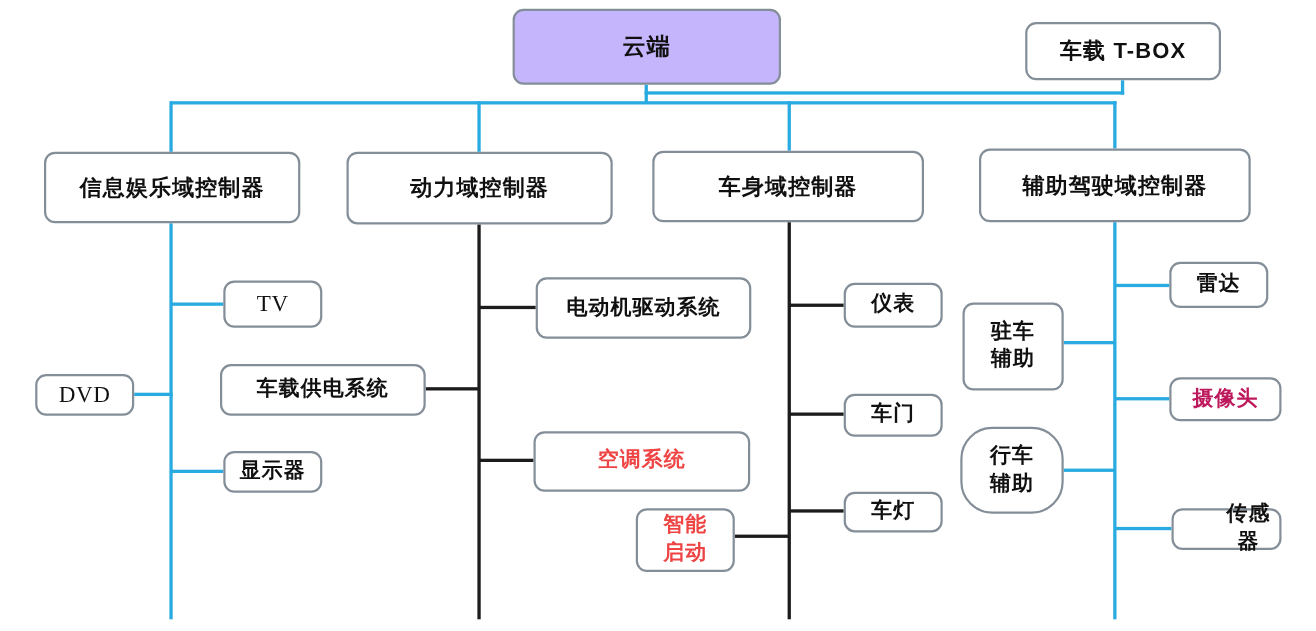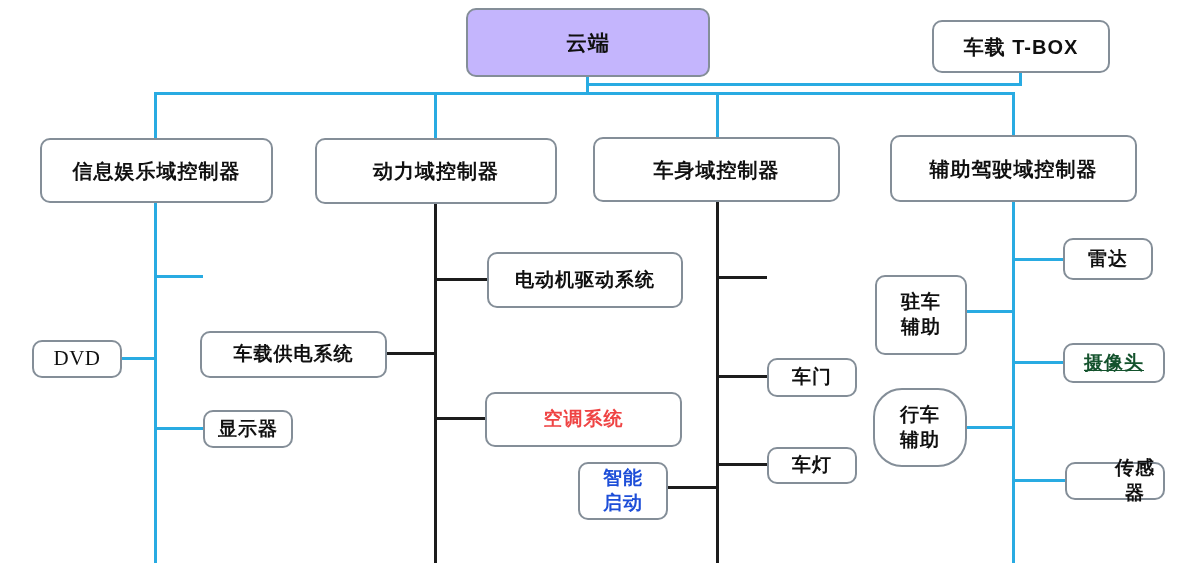--- a/index.html
+++ b/index.html
@@ -67,29 +67,31 @@
     <div class="line" style="left: 967px; top: 310px; width: 46px; height: 3px; background: rgb(41, 171, 226);"></div>
     <div class="line" style="left: 1014px; top: 361px; width: 49px; height: 3px; background: rgb(41, 171, 226);"></div>
     <div class="line" style="left: 967px; top: 426px; width: 46px; height: 3px; background: rgb(41, 171, 226);"></div>
     <div class="line" style="left: 1014px; top: 479px; width: 51px; height: 3px; background: rgb(41, 171, 226);"></div>
     <div class="node" style="left: 466px; top: 8px; width: 244px; height: 69px; font-size: 21px; border-color: rgb(132, 142, 152); background: #c4b5fd; color: rgb(16, 16, 16);">云端</div>
     <div class="node" style="left: 932px; top: 20px; width: 178px; height: 53px; font-size: 20px; border-color: rgb(132, 142, 152); background: rgb(255, 255, 255); color: rgb(16, 16, 16);">车载 T-BOX</div>
     <div class="node" style="left: 40px; top: 138px; width: 233px; height: 65px; font-size: 20px; border-color: rgb(132, 142, 152); background: rgb(255, 255, 255); color: rgb(16, 16, 16);">信息娱乐域控制器</div>
     <div class="node" style="left: 315px; top: 138px; width: 242px; height: 66px; font-size: 20px; border-color: rgb(132, 142, 152); background: rgb(255, 255, 255); color: rgb(16, 16, 16);">动力域控制器</div>
     <div class="node" style="left: 593px; top: 137px; width: 247px; height: 65px; font-size: 20px; border-color: rgb(132, 142, 152); background: rgb(255, 255, 255); color: rgb(16, 16, 16);">车身域控制器</div>
     <div class="node" style="left: 890px; top: 135px; width: 247px; height: 67px; font-size: 20px; border-color: rgb(132, 142, 152); background: rgb(255, 255, 255); color: rgb(16, 16, 16);">辅助驾驶域控制器</div>
+    <div class="node latin" style="left: 203px; top: 255px; width: 90px; height: 43px; font-size: 21px; border-color: rgb(132, 142, 152); background: rgb(255, 255, 255); color: rgb(16, 16, 16);">TV</div>
     <div class="node latin" style="left: 32px; top: 340px; width: 90px; height: 38px; font-size: 21px; border-color: rgb(132, 142, 152); background: rgb(255, 255, 255); color: rgb(16, 16, 16);">DVD</div>
     <div class="node" style="left: 203px; top: 410px; width: 90px; height: 38px; font-size: 19px; border-color: rgb(132, 142, 152); background: rgb(255, 255, 255); color: rgb(16, 16, 16);">显示器</div>
     <div class="node" style="left: 487px; top: 252px; width: 196px; height: 56px; font-size: 19px; border-color: rgb(132, 142, 152); background: rgb(255, 255, 255); color: rgb(16, 16, 16);">电动机驱动系统</div>
     <div class="node" style="left: 200px; top: 331px; width: 187px; height: 47px; font-size: 19px; border-color: rgb(132, 142, 152); background: rgb(255, 255, 255); color: rgb(16, 16, 16);">车载供电系统</div>
     <div class="node" style="left: 485px; top: 392px; width: 197px; height: 55px; font-size: 19px; border-color: rgb(132, 142, 152); background: rgb(255, 255, 255); color: #ef4444;">空调系统</div>
-    <div class="node" style="left: 578px; top: 462px; width: 90px; height: 58px; font-size: 19px; border-color: rgb(132, 142, 152); background: rgb(255, 255, 255); color: #1d4ed8;">智能
+    <div class="node" style="left: 578px; top: 462px; width: 90px; height: 58px; font-size: 19px; border-color: rgb(132, 142, 152); background: rgb(255, 255, 255); color: #ef4444;">智能
 启动</div>
+    <div class="node" style="left: 767px; top: 257px; width: 90px; height: 41px; font-size: 19px; border-color: rgb(132, 142, 152); background: rgb(255, 255, 255); color: rgb(16, 16, 16);">仪表</div>
     <div class="node" style="left: 767px; top: 358px; width: 90px; height: 39px; font-size: 19px; border-color: rgb(132, 142, 152); background: rgb(255, 255, 255); color: rgb(16, 16, 16);">车门</div>
     <div class="node" style="left: 767px; top: 447px; width: 90px; height: 37px; font-size: 19px; border-color: rgb(132, 142, 152); background: rgb(255, 255, 255); color: rgb(16, 16, 16);">车灯</div>
     <div class="node" style="left: 875px; top: 275px; width: 92px; height: 80px; font-size: 19px; border-color: rgb(132, 142, 152); background: rgb(255, 255, 255); color: rgb(16, 16, 16);">驻车
 辅助</div>
     <div class="node" style="left: 873px; top: 388px; width: 94px; height: 79px; font-size: 19px; border-color: rgb(132, 142, 152); background: rgb(255, 255, 255); color: rgb(16, 16, 16); border-radius: 29px;">行车
 辅助</div>
     <div class="node" style="left: 1063px; top: 238px; width: 90px; height: 42px; font-size: 19px; border-color: rgb(132, 142, 152); background: rgb(255, 255, 255); color: rgb(16, 16, 16);">雷达</div>
-    <div class="node" style="left: 1063px; top: 343px; width: 102px; height: 40px; font-size: 19px; border-color: rgb(132, 142, 152); background: rgb(255, 255, 255); color: #14532d; text-decoration: underline;">摄像头</div>
+    <div class="node" style="left: 1063px; top: 343px; width: 102px; height: 40px; font-size: 19px; border-color: rgb(132, 142, 152); background: rgb(255, 255, 255); color: #be185d;">摄像头</div>
     <div class="node" style="left: 1065px; top: 462px; width: 100px; height: 38px; font-size: 19px; border-color: rgb(132, 142, 152); background: rgb(255, 255, 255); color: rgb(16, 16, 16); padding-left: 40px;">传感器</div>
   </div>
 
 </body></html>

